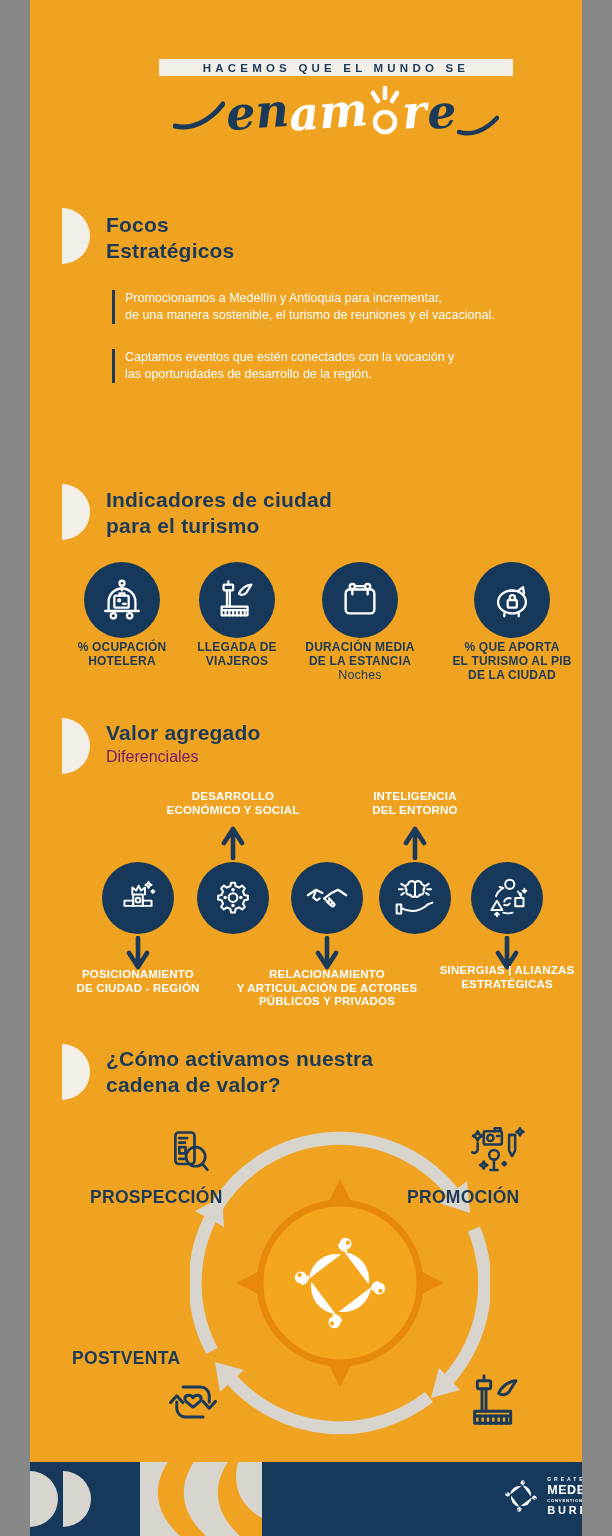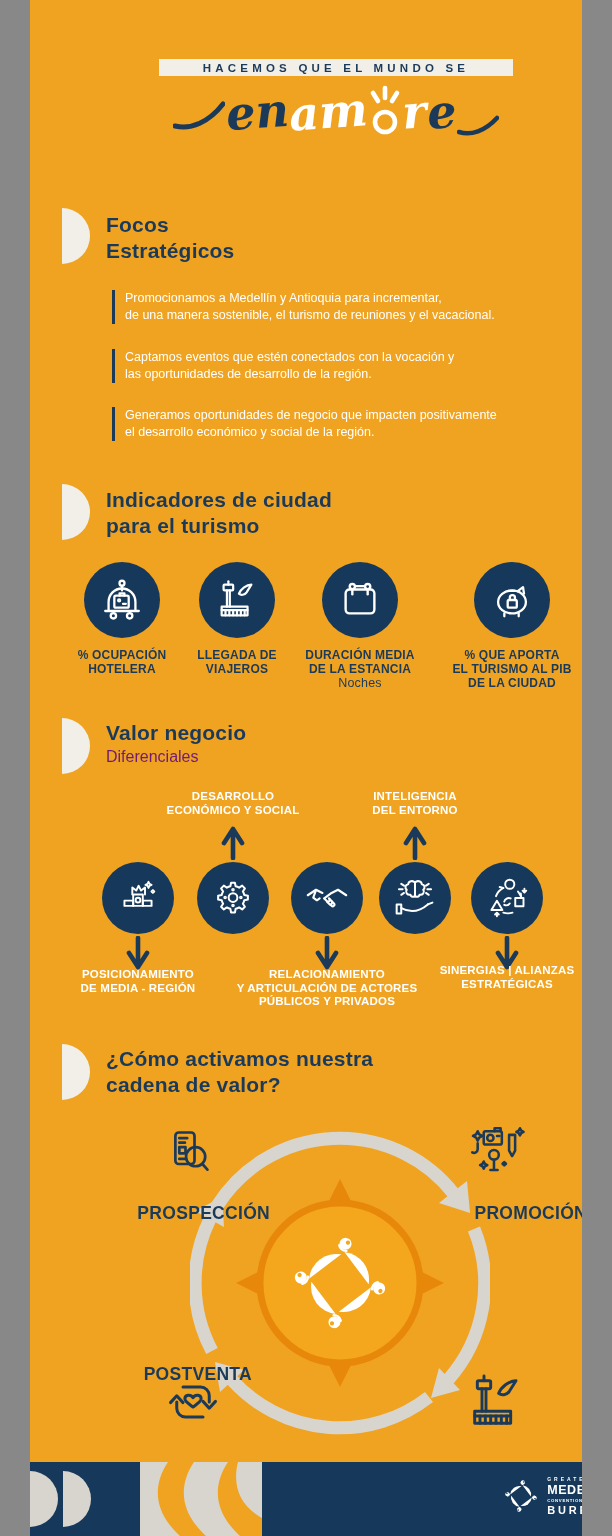--- a/index.html
+++ b/index.html
@@ -49,36 +49,36 @@
   }
   .bullet span{display:block;color:#fff;font-size:12.5px;line-height:17px;font-weight:500;}
 
   
   .ind-item{width:150px;display:flex;flex-direction:column;align-items:center;}
   .circle{
     width:76px;height:76px;border-radius:50%;background:#16395B;color:#fff;
     display:flex;align-items:center;justify-content:center;
   }
   .circle svg{display:block;}
-  .ind-label{margin-top:10px;text-align:center;}
+  .ind-label{margin-top:2px;text-align:center;}
   .ind-label span{display:block;color:#1B3A5A;font-weight:800;font-size:12px;line-height:14px;letter-spacing:0.2px;}
   .ind-label .sub{font-weight:400;font-size:12.5px;}
 
   
   .val-circle{
     width:72px;height:72px;border-radius:50%;background:#16395B;color:#fff;
     display:flex;align-items:center;justify-content:center;
   }
   .val-label{text-align:center;}
   .val-label span{display:block;color:#fff;font-weight:800;font-size:11.5px;line-height:13.5px;letter-spacing:0.2px;}
   .nav-arrow{color:#1B3A5A;}
 
   
   .cycle-label{
-    text-align:right;color:#1B3A5A;font-weight:800;font-size:17.5px;letter-spacing:0.3px;z-index:3;margin-top:16px;
+    text-align:left;color:#1B3A5A;font-weight:800;font-size:17.5px;letter-spacing:0.3px;z-index:3;
   }
   .cycle-icon{color:#1B3A5A;z-index:3;}
 
   
   .footer{left:0;top:1462px;width:612px;height:74px;background:#16395B;}
   .f-half{position:absolute;width:28px;height:56px;background:#D8D5CF;border-radius:0 28px 28px 0;top:9px;}
   .f-gray{position:absolute;left:110px;top:0;width:122px;height:74px;background:#D8D5CF;}
   .f-logo{
     position:absolute;right:26px;top:15px;display:flex;align-items:center;gap:10px;color:#fff;
   }
@@ -155,24 +155,20 @@
   </div>
 
   <div class="abs sec-title" style="left:76px;top:212px">
     <span style="display:block">Focos</span>
     <span style="display:block">Estratégicos</span>
   </div>
   <div class="abs bullet" style="top:349px">
     <span>Captamos eventos que estén conectados con la vocación y</span>
     <span>las oportunidades de desarrollo de la región.</span>
   </div>
-  <div class="abs bullet" style="top:407px">
-    <span>Generamos oportunidades de negocio que impacten positivamente</span>
-    <span>el desarrollo económico y social de la región.</span>
-  </div>
 
   <div class="abs marker" style="left:32px;top:484px"></div>
   <div class="abs sec-title" style="left:76px;top:487px">
     <span style="display:block">Indicadores de ciudad</span>
     <span style="display:block">para el turismo</span>
   </div>
 
   <div class="abs ind-item" style="left:17px;top:562px">
     <div class="circle">
       <svg width="46" height="46" viewBox="0 0 48 48">
@@ -251,21 +247,21 @@
     </div>
     <div class="ind-label">
       <span>% QUE APORTA</span>
       <span>EL TURISMO AL PIB</span>
       <span>DE LA CIUDAD</span>
     </div>
   </div>
 
   <div class="abs marker" style="left:32px;top:718px"></div>
   <div class="abs" style="left:76px;top:720px">
-    <span class="sec-title" style="display:block">Valor negocio</span>
+    <span class="sec-title" style="display:block">Valor agregado</span>
     <span class="sec-sub" style="display:block">Diferenciales</span>
   </div>
 
   <div class="abs val-label" style="left:93px;top:790px;width:220px">
     <span>DESARROLLO</span>
     <span>ECONÓMICO Y SOCIAL</span>
   </div>
   <div class="abs val-label" style="left:275px;top:790px;width:220px">
     <span>INTELIGENCIA</span>
     <span>DEL ENTORNO</span>
@@ -352,21 +348,21 @@
   </svg>
   <svg class="abs nav-arrow" style="left:285px;top:936px" width="24" height="36" viewBox="0 0 24 36">
     <path d="M12,2 V27 M3,17 L12,31 L21,17" stroke="currentColor" stroke-width="4.6" fill="none" stroke-linecap="round" stroke-linejoin="round"></path>
   </svg>
   <svg class="abs nav-arrow" style="left:465px;top:936px" width="24" height="36" viewBox="0 0 24 36">
     <path d="M12,2 V27 M3,17 L12,31 L21,17" stroke="currentColor" stroke-width="4.6" fill="none" stroke-linecap="round" stroke-linejoin="round"></path>
   </svg>
 
   <div class="abs val-label" style="left:13px;top:968px;width:190px">
     <span>POSICIONAMIENTO</span>
-    <span>DE MEDIA - REGIÓN</span>
+    <span>DE CIUDAD - REGIÓN</span>
   </div>
   <div class="abs val-label" style="left:182px;top:968px;width:230px">
     <span>RELACIONAMIENTO</span>
     <span>Y ARTICULACIÓN DE ACTORES</span>
     <span>PÚBLICOS Y PRIVADOS</span>
   </div>
   <div class="abs val-label" style="left:372px;top:964px;width:210px">
     <span>SINERGIAS | ALIANZAS</span>
     <span>ESTRATÉGICAS</span>
   </div>

